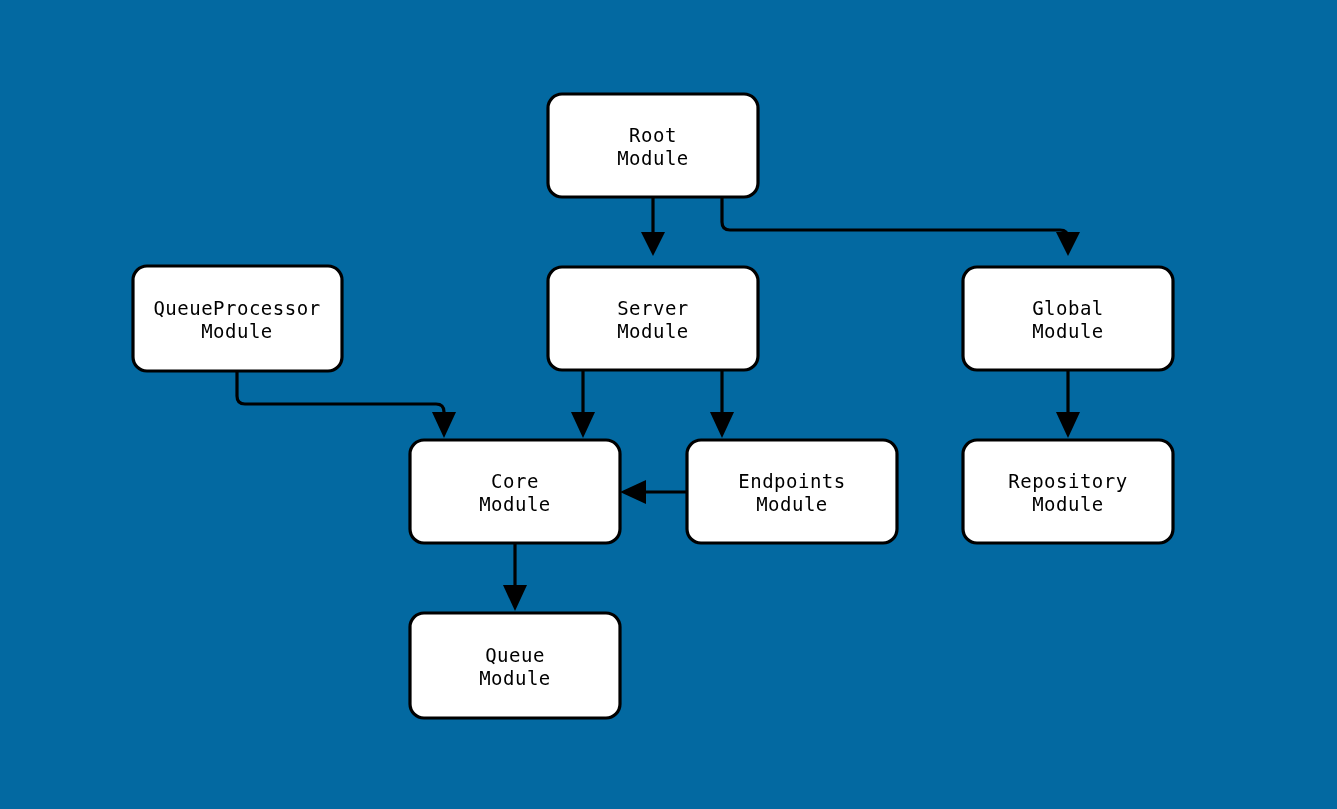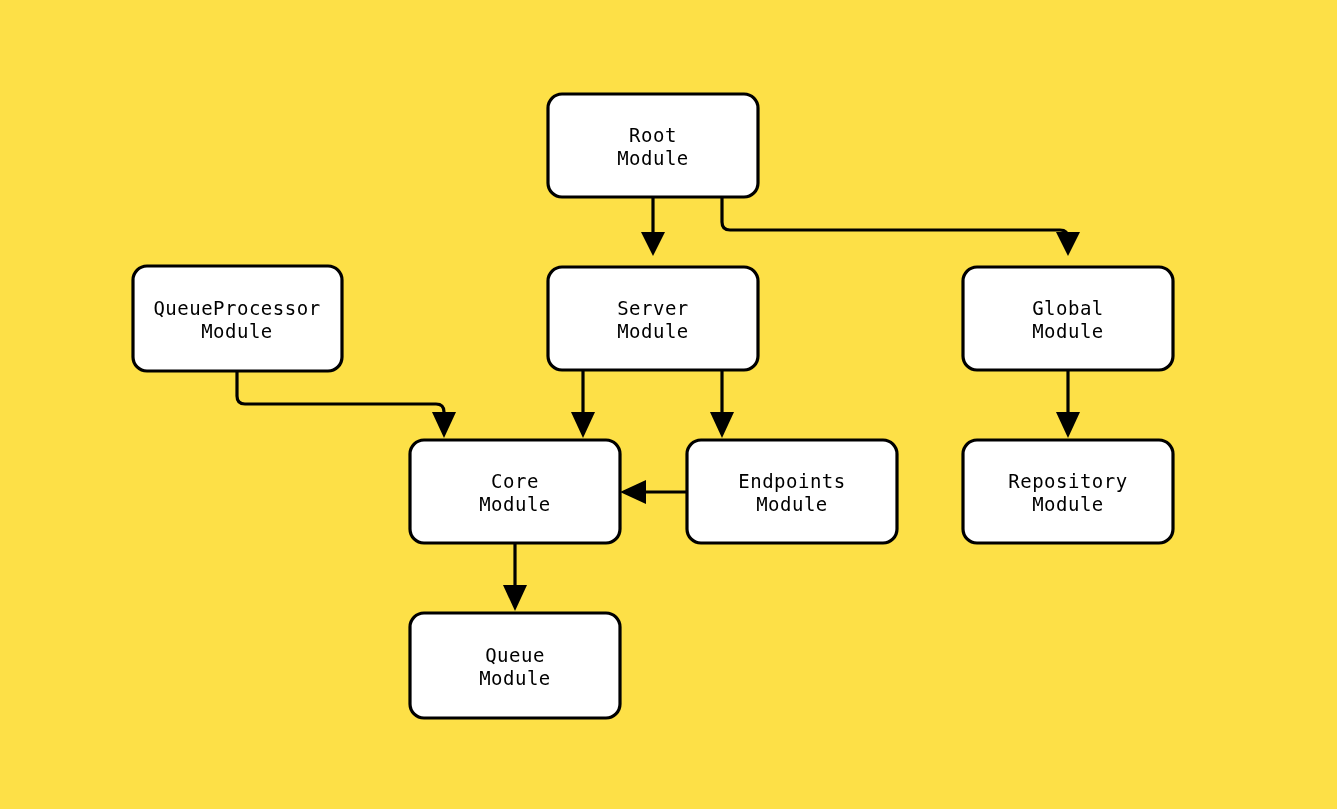--- a/index.html
+++ b/index.html
@@ -5,21 +5,21 @@
 <style>
   html, body {
     margin: 0;
     padding: 0;
     background: #ffffff;
   }
   #canvas {
     position: relative;
     width: 1337px;
     height: 809px;
-    background: #fde047;
+    background: #0369a1;
     overflow: hidden;
     font-family: "DejaVu Sans Mono", "Liberation Mono", monospace;
   }
   #diagram-svg {
     position: absolute;
     left: 0;
     top: 0;
     width: 1337px;
     height: 809px;
   }

